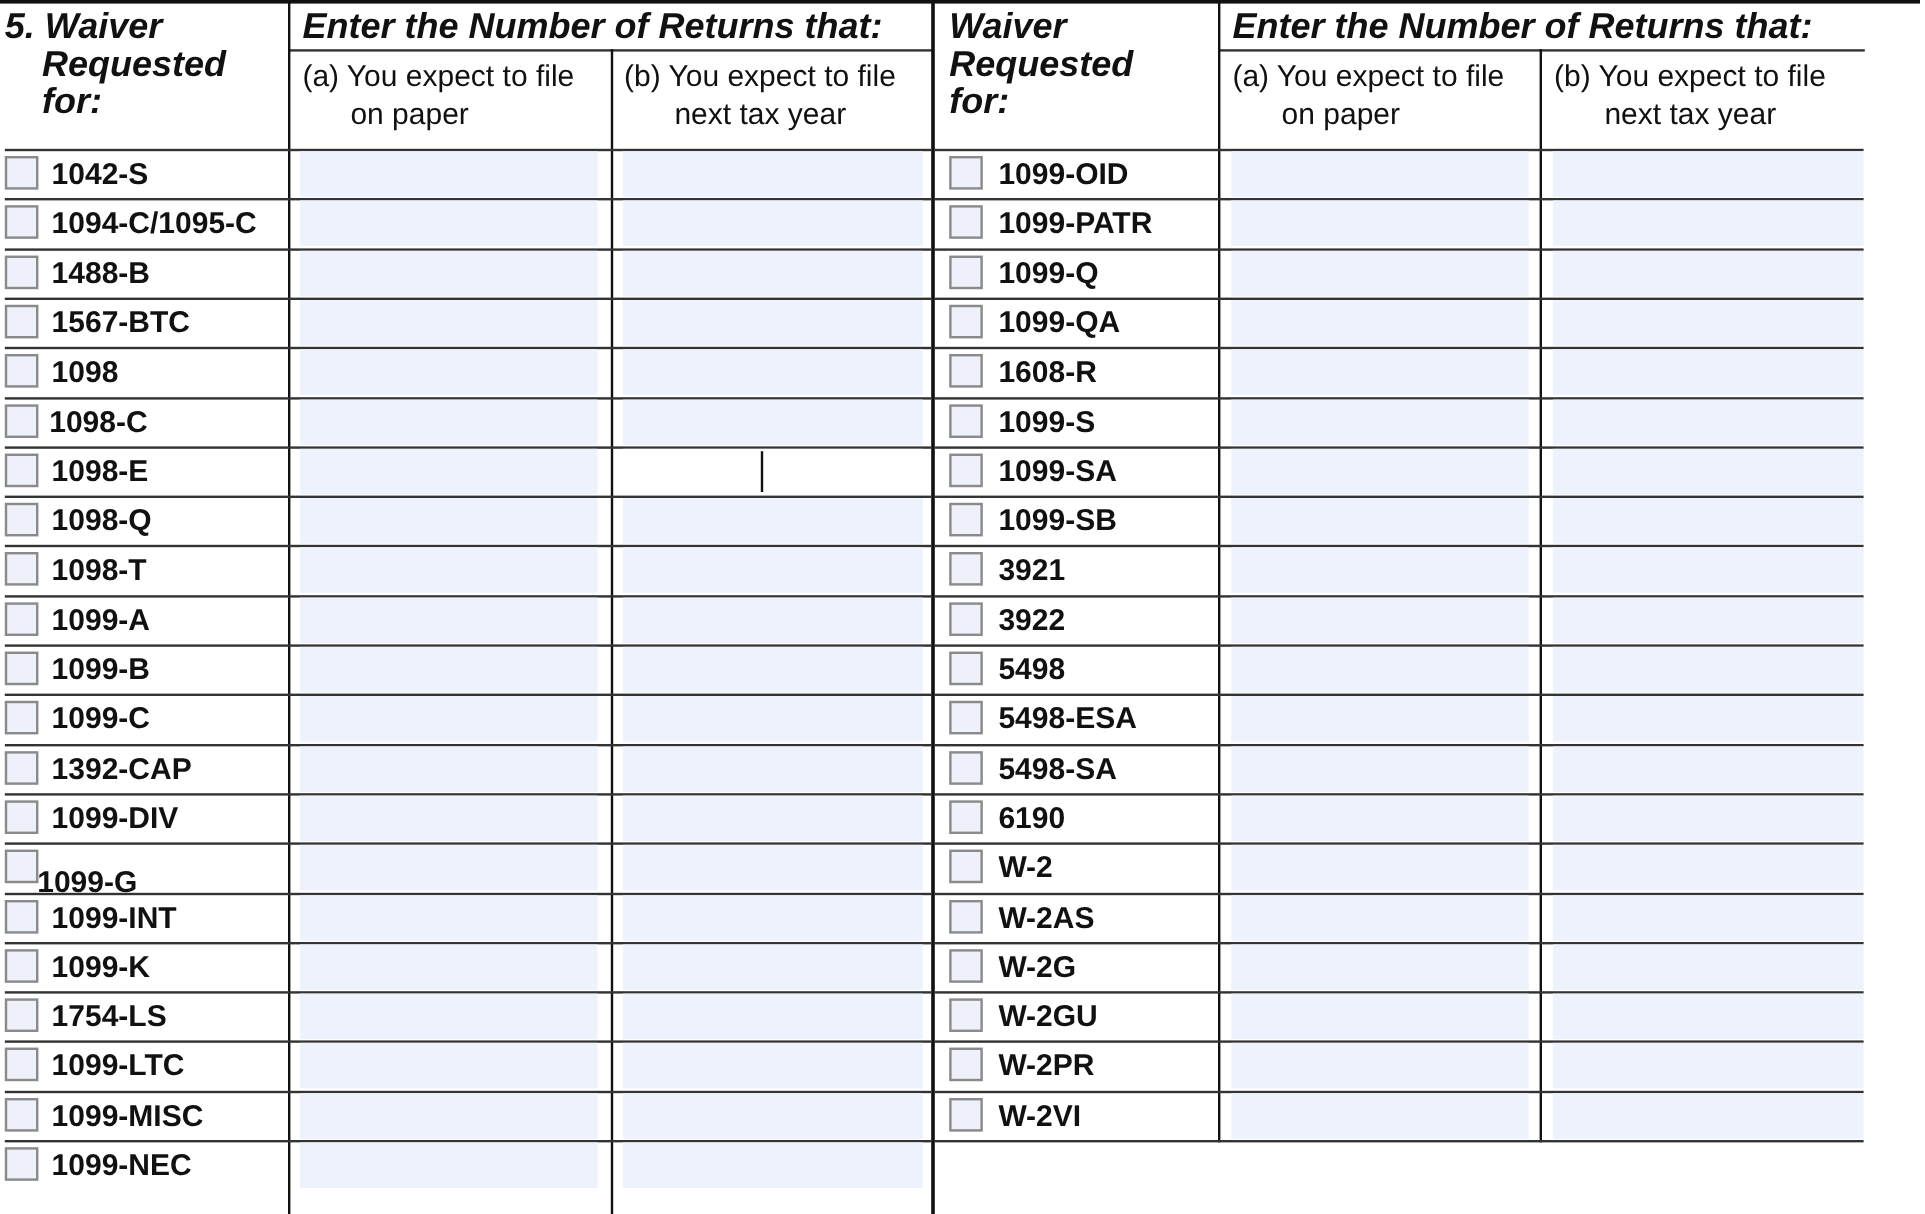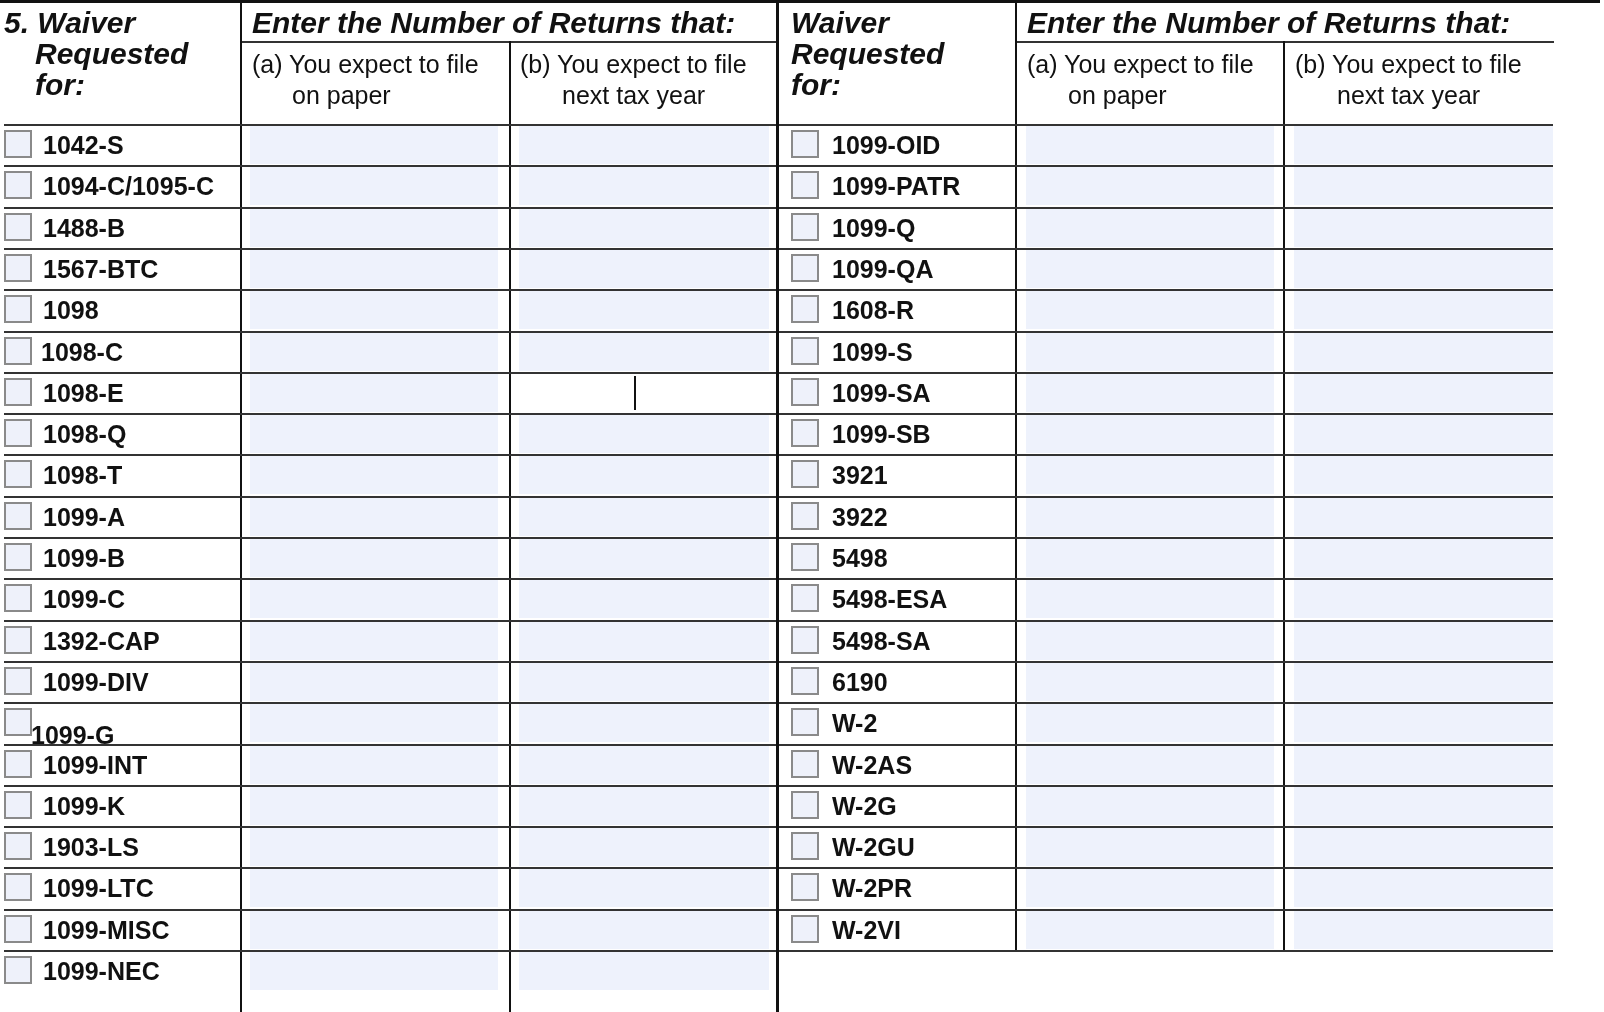--- a/index.html
+++ b/index.html
@@ -134,21 +134,21 @@
       <div class="lbl" style="left: 43px; top: 745px;">1099-INT</div>
       <input class="field" value="" style="left: 250px; width: 248px; top: 746px;">
       <input class="field" value="" style="left: 519px; width: 250px; top: 746px;">
       <div class="hline" style="left: 4px; top: 785px; width: 772px;"></div>
       <div class="cb" style="left: 4px; top: 791px;"></div>
       <div class="lbl" style="left: 43px; top: 786px;">1099-K</div>
       <input class="field" value="" style="left: 250px; width: 248px; top: 787px;">
       <input class="field" value="" style="left: 519px; width: 250px; top: 787px;">
       <div class="hline" style="left: 4px; top: 826px; width: 772px;"></div>
       <div class="cb" style="left: 4px; top: 832px;"></div>
-      <div class="lbl" style="left: 43px; top: 827px;">1903-LS</div>
+      <div class="lbl" style="left: 43px; top: 827px;">1754-LS</div>
       <input class="field" value="" style="left: 250px; width: 248px; top: 828px;">
       <input class="field" value="" style="left: 519px; width: 250px; top: 828px;">
       <div class="hline" style="left: 4px; top: 867px; width: 772px;"></div>
       <div class="cb" style="left: 4px; top: 873px;"></div>
       <div class="lbl" style="left: 43px; top: 868px;">1099-LTC</div>
       <input class="field" value="" style="left: 250px; width: 248px; top: 869px;">
       <input class="field" value="" style="left: 519px; width: 250px; top: 869px;">
       <div class="hline" style="left: 4px; top: 909px; width: 772px;"></div>
       <div class="cb" style="left: 4px; top: 915px;"></div>
       <div class="lbl" style="left: 43px; top: 910px;">1099-MISC</div>

